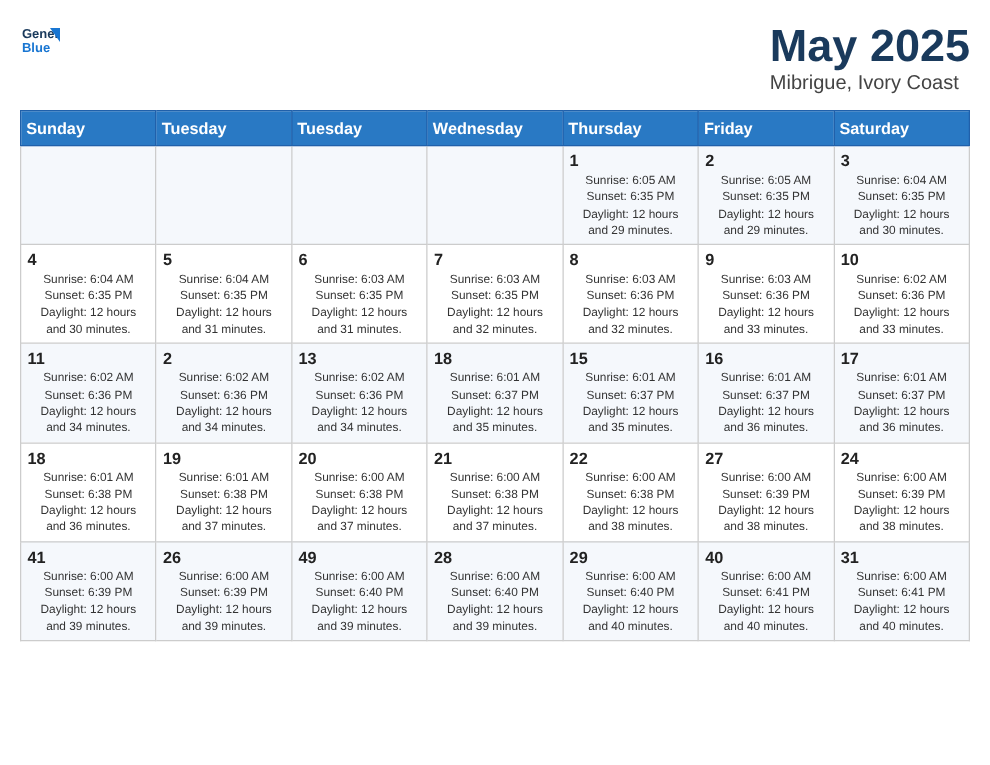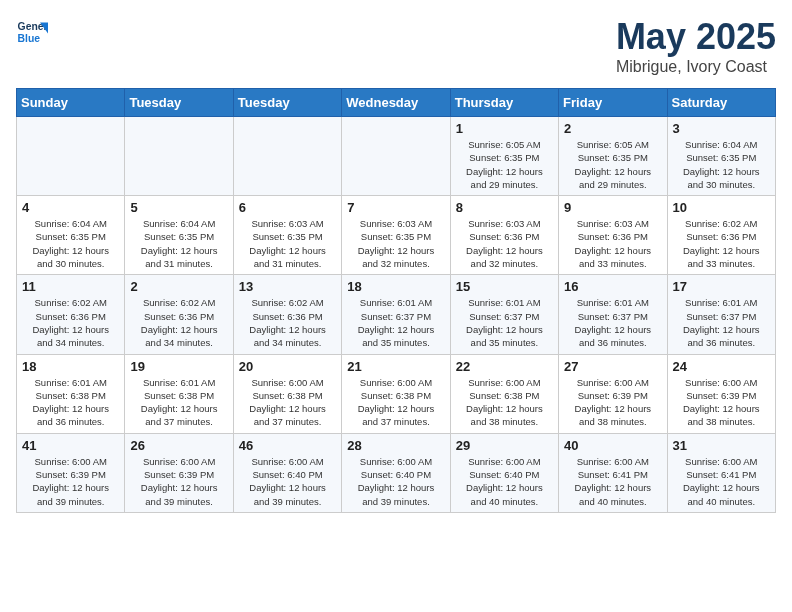--- a/index.html
+++ b/index.html
@@ -301,21 +301,21 @@
 and 39 minutes.</div>
         </td>
         <td>
           <span class="day-num">26</span>
           <div class="day-info" style="white-space: pre-line;">Sunrise: 6:00 AM
 Sunset: 6:39 PM
 Daylight: 12 hours
 and 39 minutes.</div>
         </td>
         <td>
-          <span class="day-num">46</span>
+          <span class="day-num">49</span>
           <div class="day-info" style="white-space: pre-line;">Sunrise: 6:00 AM
 Sunset: 6:40 PM
 Daylight: 12 hours
 and 39 minutes.</div>
         </td>
         <td>
           <span class="day-num">28</span>
           <div class="day-info" style="white-space: pre-line;">Sunrise: 6:00 AM
 Sunset: 6:40 PM
 Daylight: 12 hours

